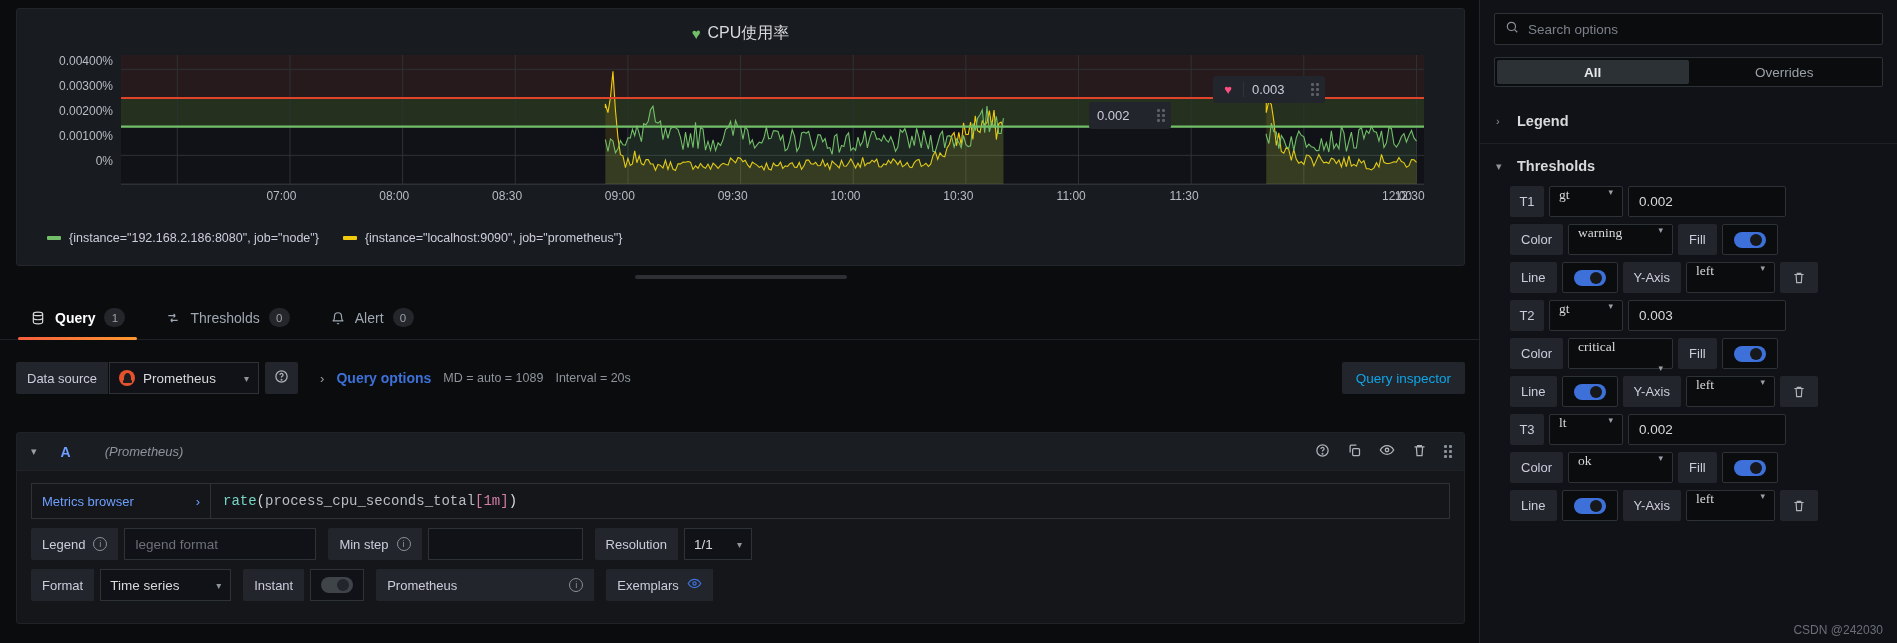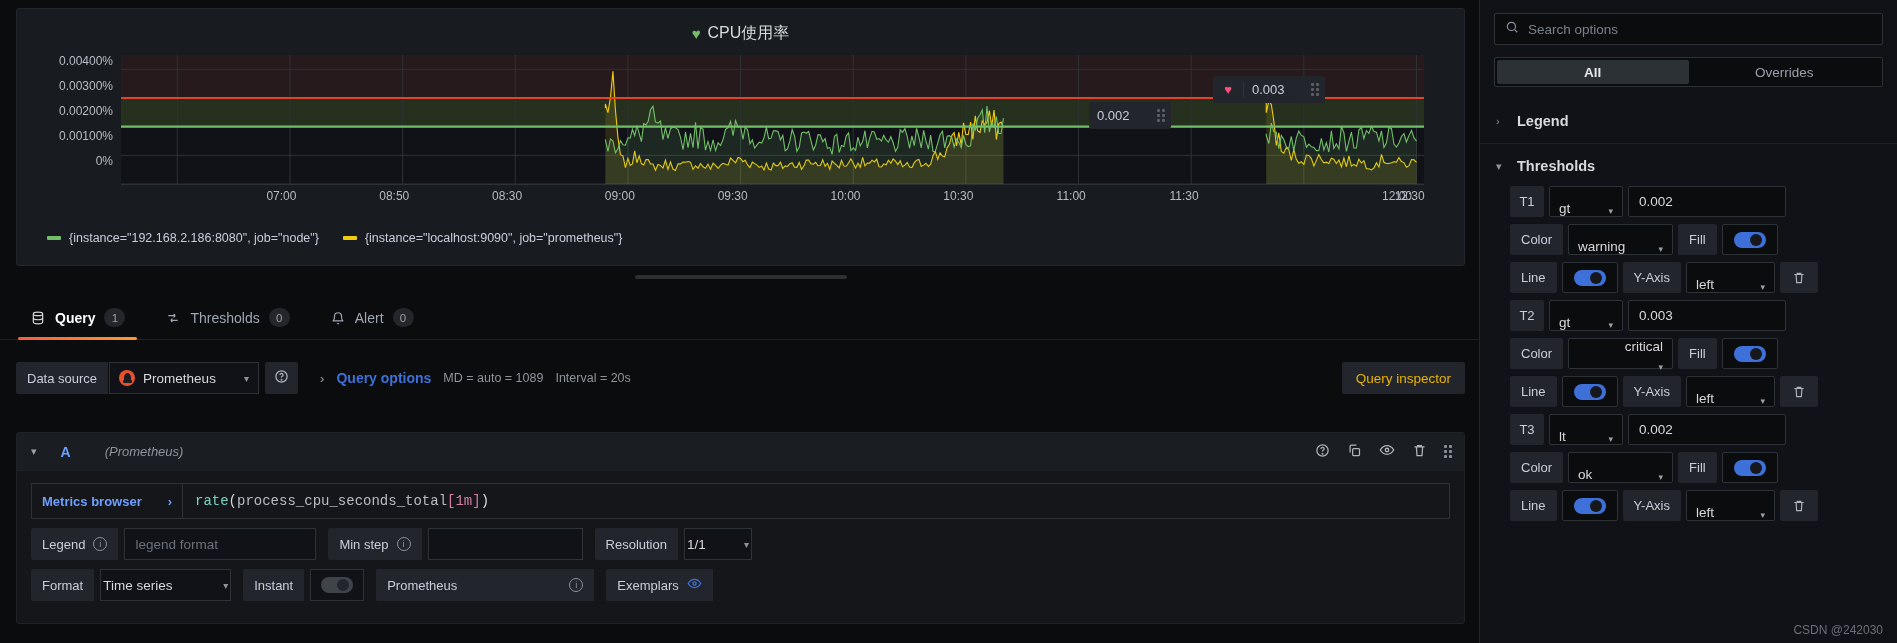--- a/index.html
+++ b/index.html
@@ -127,21 +127,21 @@
     display: flex; align-items: center; justify-content: center; border-radius: 2px;
     color: #b0b4bb; font-size: 13px;
   }
   .qopts { display: flex; align-items: center; gap: 12px; margin-left: 22px; }
   .chev-right { color: #9aa0a8; font-size: 13px; }
   .qopts-label { color: #3d71d9; font-size: 14px; font-weight: 600; cursor: pointer; }
   .qopts-meta { color: #8e949c; font-size: 12.5px; }
   .qinspect {
     margin-left: auto; height: 32px; padding: 0 14px; background: #22252b;
     border-radius: 2px; display: flex; align-items: center;
-    font-size: 13.5px; color: #eab308; font-weight: 500;
+    font-size: 13.5px; color: #0ea5e9; font-weight: 500;
   }
 
   
   .qcard {
     position: absolute; left: 16px; top: 432px; width: 1449px; height: 192px;
     background: #141619; border: 1px solid #202226; border-radius: 3px;
   }
   .qhead {
     height: 38px; display: flex; align-items: center; gap: 10px;
     padding: 0 12px 0 14px; background: #1a1d21; border-bottom: 1px solid #202226;
@@ -151,23 +151,23 @@
   .qhead .q-ds { color: #8e949c; font-size: 13px; font-style: italic; margin-left: 24px; }
   .qhead-actions { margin-left: auto; display: flex; align-items: center; gap: 17px; color: #b0b4bb; font-size: 14px; }
   .grip6 {
     display: grid; grid-template-columns: repeat(2, 3px); grid-auto-rows: 3px;
     gap: 2px;
   }
   .grip6 i { width: 3px; height: 3px; background: #8a9099; border-radius: 1px; display: block; }
 
   .qexpr-row { display: flex; align-items: stretch; height: 36px; margin: 12px 14px 0 14px; }
   .mbrowser {
-    width: 152px; display: flex; align-items: center; justify-content: space-between;
+    width: 180px; display: flex; align-items: center; justify-content: space-between;
     padding: 0 10px; background: #141619; border: 1px solid #2c3235;
-    color: #6e9fff; font-size: 13px; font-weight: 700;
+    color: #6e9fff; font-size: 13px; font-weight: 400;
   }
   .expr-input {
     flex: 1; background: #141619; border: 1px solid #2c3235; border-left: none;
     display: flex; align-items: center; padding: 0 12px;
     font-family: "Liberation Mono", monospace; font-size: 14px;
   }
   .tok-fn { color: #79d4c5; }
   .tok-p { color: #d8d9da; }
   .tok-id { color: #b8bcc4; }
   .tok-br { color: #d47ea8; }
@@ -179,21 +179,21 @@
     white-space: nowrap;
   }
   .f-input {
     height: 32px; background: #111217; border: 1px solid #2c3235;
     display: flex; align-items: center; padding: 0 10px; font-size: 13.5px;
     color: #d8d9da;
   }
   .f-input.ph { color: #6b7079; }
   .f-select {
     height: 32px; background: #111217; border: 1px solid #2c3235;
-    display: flex; align-items: center; padding: 0 2px; font-size: 13.5px;
+    display: flex; align-items: center; padding: 0 9px; font-size: 13.5px;
     color: #d8d9da; gap: 21px; justify-content: center;
   }
   .info-i {
     width: 14px; height: 14px; border: 1px solid #8b9099; border-radius: 50%;
     font-size: 9.5px; line-height: 12px; text-align: center; color: #8b9099; flex: none;
   }
   .toggle-wrap {
     height: 32px; background: #111217; border: 1px solid #2c3235;
     display: flex; align-items: center; padding: 0 10px;
   }
@@ -233,23 +233,23 @@
   .section .s-title { font-size: 14.5px; font-weight: 600; color: #d8d9da; }
 
   .thr-body { padding: 8px 16px 0 30px; }
   .thr-row { display: flex; align-items: center; gap: 5px; margin-bottom: 7px; }
   .pill {
     height: 31px; display: flex; align-items: center; padding: 0 11px;
     background: #22252b; border-radius: 2px; font-size: 13px; color: #ccccdc;
     white-space: nowrap;
   }
   .sel {
-    height: 31px; display: flex; align-items: flex-end; padding: 0 9px;
+    height: 31px; display: flex; align-items: flex-start; padding: 0 9px;
     background: #0b0c0e; border: 1px solid #2c3235; border-radius: 2px;
-    font-size: 13.5px; color: #d8d9da; gap: 8px;
+    font-size: 13.5px; color: #d8d9da; gap: 8px; font-family: Liberation Serif, serif;
   }
   .sel .cr { margin-left: auto; font-size: 9px; color: #9aa0a8; }
   .txt {
     height: 31px; display: flex; align-items: center; padding: 0 10px;
     background: #0b0c0e; border: 1px solid #2c3235; border-radius: 2px;
     font-size: 13.5px; color: #d8d9da;
   }
   .tglbox {
     height: 31px; background: #0b0c0e; border: 1px solid #2c3235; border-radius: 2px;
     display: flex; align-items: center; padding: 0 11px;
@@ -317,21 +317,21 @@
               <path d="M485.1 85.2 L485.1 85.3 L487.7 97.1 L490.2 84.6 L492.7 86.8 L495.2 98.5 L497.7 94.5 L500.2 86.3 L502.7 90.4 L505.2 90.9 L507.7 83.4 L510.0 83.8 L512.2 74.7 L514.5 81.3 L516.7 71.2 L519.0 79.2 L521.2 87.4 L523.5 69.2 L525.8 70.4 L528.0 66.9 L530.3 55.2 L532.8 51.6 L535.3 67.4 L537.8 68.6 L540.3 66.6 L542.8 85.3 L545.3 73.2 L547.8 83.9 L550.3 74.4 L552.8 72.5 L555.3 73.2 L557.9 75.1 L560.4 83.1 L562.9 95.5 L565.4 77.7 L567.9 93.3 L570.4 78.9 L572.9 93.5 L575.4 67.9 L577.9 94.4 L580.4 73.3 L582.9 74.7 L585.4 95.9 L587.9 87.1 L590.4 96.1 L593.0 85.5 L595.5 96.3 L598.0 88.5 L600.5 91.1 L603.0 85.0 L605.5 74.9 L608.0 73.1 L610.5 67.0 L613.0 81.3 L615.5 66.0 L618.0 72.6 L620.5 71.8 L622.9 85.1 L625.2 72.7 L627.6 75.5 L629.9 89.4 L632.3 85.5 L634.6 93.8 L637.0 90.6 L639.3 87.9 L641.7 88.7 L644.0 83.4 L646.4 72.6 L648.7 84.5 L651.1 83.8 L653.4 76.4 L655.8 76.5 L658.1 77.1 L660.5 85.6 L662.8 81.0 L665.2 96.4 L667.5 94.6 L669.9 86.6 L672.2 75.2 L674.6 81.8 L676.9 97.0 L679.3 92.7 L681.6 78.6 L684.0 77.6 L686.3 78.9 L688.7 77.0 L691.0 86.4 L693.4 95.6 L695.7 90.9 L698.1 80.3 L700.5 80.7 L702.8 87.4 L705.2 84.2 L707.5 94.0 L709.9 93.3 L712.2 100.2 L714.6 81.8 L716.9 80.0 L719.3 98.3 L721.6 91.2 L724.0 92.2 L726.3 81.7 L728.7 78.6 L731.0 96.2 L733.4 93.6 L735.7 96.1 L738.1 82.8 L740.4 91.5 L742.8 87.2 L745.1 76.3 L747.5 93.6 L749.8 83.7 L752.2 76.9 L754.5 77.5 L756.9 84.9 L759.2 84.2 L761.6 86.7 L763.9 81.0 L766.3 85.6 L768.6 87.8 L771.0 82.4 L773.3 88.2 L775.7 97.1 L778.0 92.7 L780.4 75.4 L782.7 78.0 L785.1 74.2 L787.4 81.9 L789.8 93.9 L792.1 81.5 L794.5 91.3 L796.8 74.0 L799.2 83.0 L801.5 93.7 L803.9 76.0 L806.2 86.6 L808.6 94.9 L810.9 80.8 L813.3 97.4 L815.6 97.0 L818.0 88.9 L820.3 80.4 L822.7 76.9 L825.0 93.6 L827.4 81.8 L829.7 81.3 L832.1 82.9 L834.4 92.9 L836.8 84.6 L839.1 87.9 L841.5 93.4 L843.8 81.0 L846.2 90.2 L848.5 92.3 L850.9 91.5 L853.2 69.0 L855.6 76.2 L857.9 63.8 L860.3 60.3 L862.6 55.4 L865.0 78.3 L867.3 51.5 L869.7 77.5 L872.0 67.7 L874.4 72.7 L876.7 61.8 L879.1 79.1 L881.4 79.1 L883.8 63.6" fill="none" stroke="#73bf69" stroke-width="1.1"></path>
               <path d="M1147.0 79.4 L1147.0 81.0 L1149.6 89.2 L1152.1 68.6 L1154.6 77.4 L1157.1 77.6 L1159.6 94.4 L1162.1 81.2 L1164.6 85.2 L1167.1 92.3 L1169.6 94.1 L1172.1 81.9 L1174.6 96.3 L1177.1 83.5 L1179.6 76.7 L1182.1 80.8 L1184.7 82.5 L1187.2 92.9 L1189.7 89.8 L1192.2 92.5 L1194.7 93.1 L1197.2 96.4 L1199.7 96.3 L1202.2 83.9 L1204.7 95.7 L1207.2 88.3 L1209.7 97.8 L1212.2 76.5 L1214.7 94.2 L1217.2 89.4 L1219.8 94.5 L1222.3 71.9 L1224.8 78.4 L1227.3 97.2 L1229.8 86.9 L1232.3 77.8 L1234.8 93.8 L1237.3 93.8 L1239.8 75.3 L1242.3 73.1 L1244.8 84.3 L1247.3 76.1 L1249.8 79.0 L1252.3 71.9 L1254.9 77.1 L1257.4 77.8 L1259.9 86.7 L1262.4 76.4 L1264.9 93.3 L1267.4 88.5 L1269.9 73.1 L1272.4 74.0 L1274.9 89.8 L1277.4 92.7 L1279.9 88.6 L1282.4 82.1 L1284.9 79.3 L1287.4 87.7 L1290.0 81.0 L1292.5 76.1 L1295.0 83.6 L1297.5 86.7 L1297.5 130 L1147.0 130 Z" fill="#73bf69" fill-opacity="0.13" stroke="none"></path>
               <path d="M1147.0 79.4 L1147.0 81.0 L1149.6 89.2 L1152.1 68.6 L1154.6 77.4 L1157.1 77.6 L1159.6 94.4 L1162.1 81.2 L1164.6 85.2 L1167.1 92.3 L1169.6 94.1 L1172.1 81.9 L1174.6 96.3 L1177.1 83.5 L1179.6 76.7 L1182.1 80.8 L1184.7 82.5 L1187.2 92.9 L1189.7 89.8 L1192.2 92.5 L1194.7 93.1 L1197.2 96.4 L1199.7 96.3 L1202.2 83.9 L1204.7 95.7 L1207.2 88.3 L1209.7 97.8 L1212.2 76.5 L1214.7 94.2 L1217.2 89.4 L1219.8 94.5 L1222.3 71.9 L1224.8 78.4 L1227.3 97.2 L1229.8 86.9 L1232.3 77.8 L1234.8 93.8 L1237.3 93.8 L1239.8 75.3 L1242.3 73.1 L1244.8 84.3 L1247.3 76.1 L1249.8 79.0 L1252.3 71.9 L1254.9 77.1 L1257.4 77.8 L1259.9 86.7 L1262.4 76.4 L1264.9 93.3 L1267.4 88.5 L1269.9 73.1 L1272.4 74.0 L1274.9 89.8 L1277.4 92.7 L1279.9 88.6 L1282.4 82.1 L1284.9 79.3 L1287.4 87.7 L1290.0 81.0 L1292.5 76.1 L1295.0 83.6 L1297.5 86.7" fill="none" stroke="#73bf69" stroke-width="1.1"></path>
               <line x1="0" y1="43.33333333333333" x2="1305" y2="43.33333333333333" stroke="#e0452c" stroke-width="2.2"></line>
               <line x1="0" y1="72.22222222222223" x2="1305" y2="72.22222222222223" stroke="#73bf69" stroke-width="2.2"></line>
             </svg>
         </div>
 
         <div class="x-labels">
             <span style="left: 160.412px;">07:00</span>
-            <span style="left: 273.236px;">08:50</span>
+            <span style="left: 273.236px;">08:00</span>
             <span style="left: 386.061px;">08:30</span>
             <span style="left: 498.885px;">09:00</span>
             <span style="left: 611.709px;">09:30</span>
             <span style="left: 724.533px;">10:00</span>
             <span style="left: 837.357px;">10:30</span>
             <span style="left: 950.182px;">11:00</span>
             <span style="left: 1063.01px;">11:30</span>
             <span style="left: 1236px; margin-left: 40px;">12:00</span>
             <span style="left: 1288.65px;">12:30</span>
             <span style="left: 1401.48px;">13:00</span>

